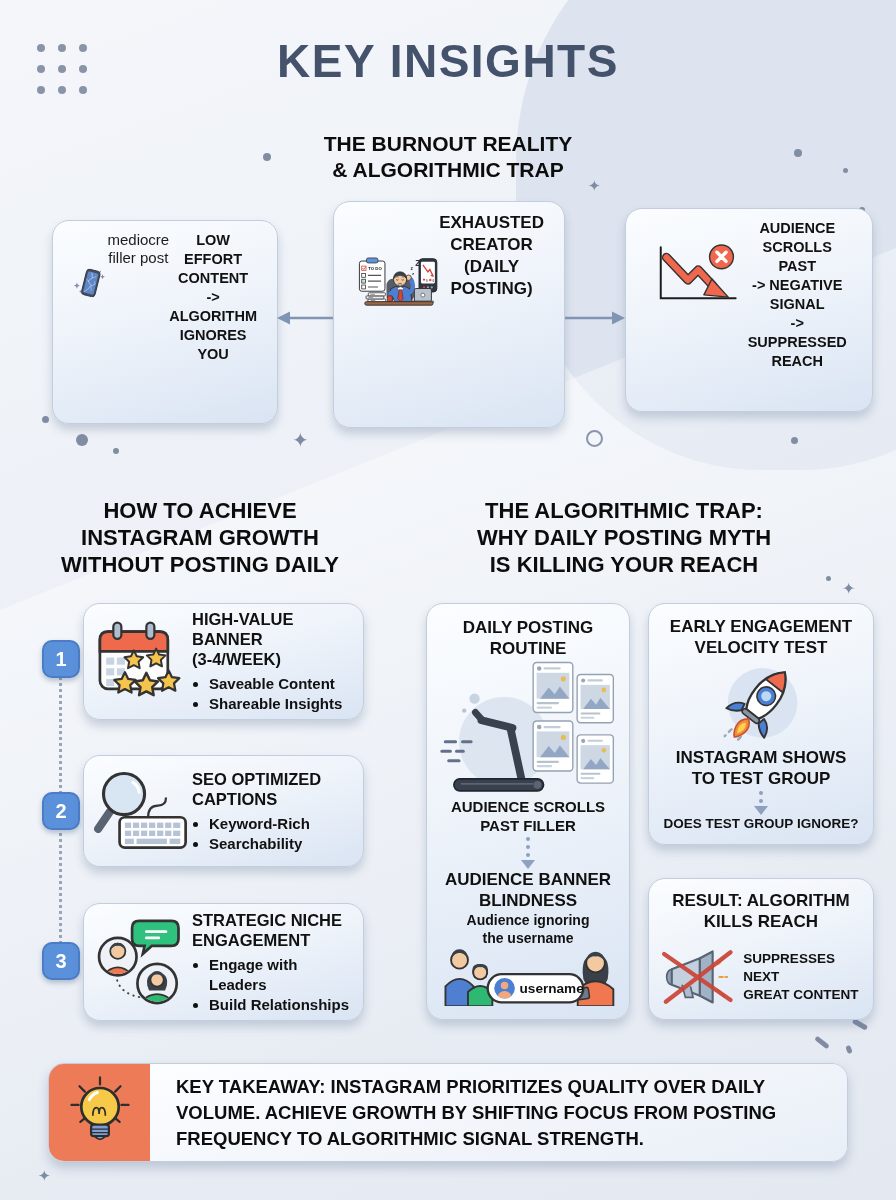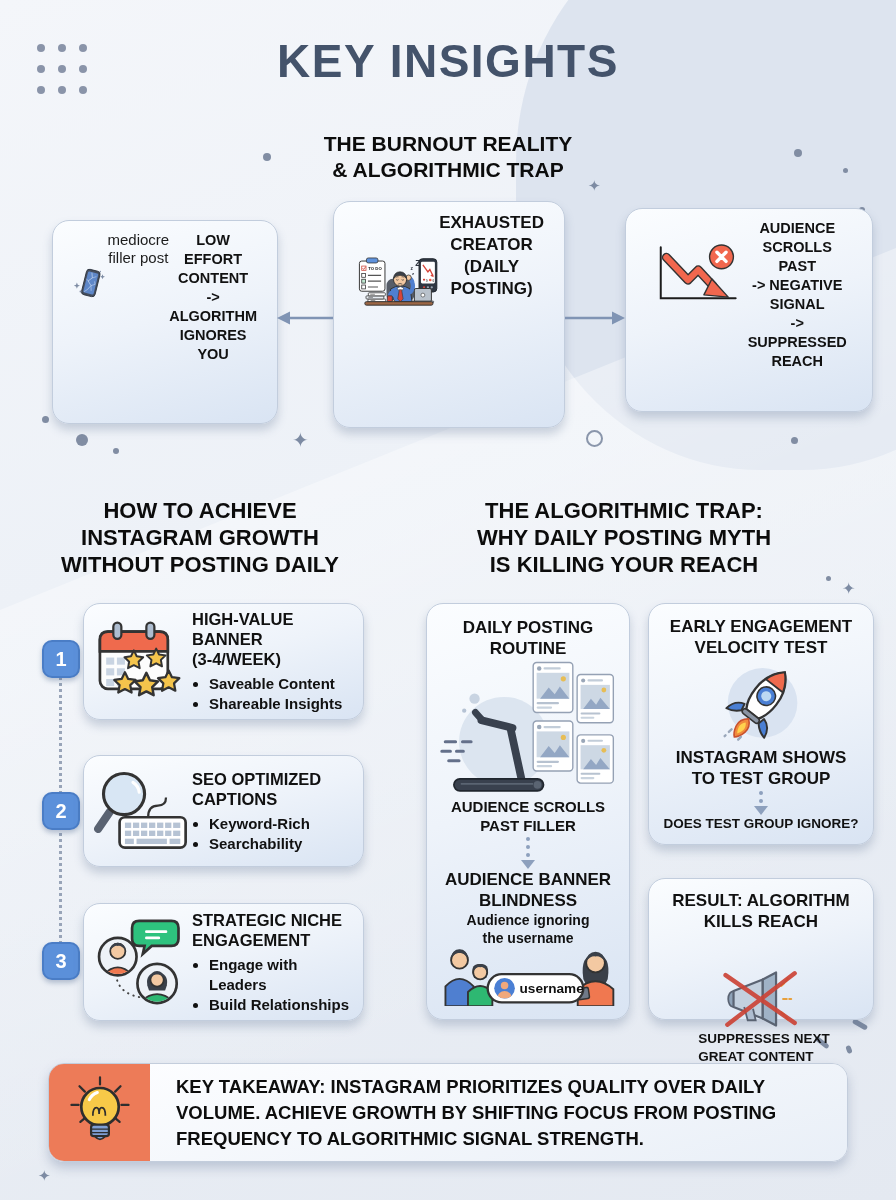--- a/index.html
+++ b/index.html
@@ -55,21 +55,21 @@
   .routine-card{padding:13px 10px;}
   .velocity-card{padding:12px 10px;}
   .result-card{padding:11px 10px;}
   .fc-title{font-size:17px;font-weight:800;line-height:21px;text-align:center;}
   .fc-label{font-size:15px;font-weight:800;line-height:19px;text-align:center;}
   .fc-sub{font-size:14px;font-weight:700;line-height:18px;text-align:center;}
   .fc-small{font-size:13.5px;font-weight:800;line-height:17px;text-align:left;}
   .dotarrow{display:flex;flex-direction:column;align-items:center;}
   .dotarrow i{width:4px;height:4px;border-radius:50%;background:#8da0bd;margin:2px 0;}
   .dotarrow .head{width:0;height:0;border-left:7px solid transparent;border-right:7px solid transparent;border-top:9px solid #8da0bd;margin-top:1px;}
-  .result-row{display:flex;align-items:center;width:100%;flex-direction:column;}
+  .result-row{display:flex;align-items:center;width:100%;}
   .result-row .fc-small{text-align:left;font-size:13.5px;line-height:18px;}
 
   
   .takeaway{position:absolute;left:48px;top:1063px;width:800px;height:99px;display:flex;
     border-radius:16px;border:1.5px solid #c3cddc;box-shadow:0 6px 11px rgba(90,110,145,.3);overflow:hidden;box-sizing:border-box;}
   .tk-icon{flex:0 0 101px;background:#ed7b58;display:flex;align-items:center;justify-content:center;}
   .tk-text{flex:1;background:linear-gradient(165deg,#fcfdff,#e9eff7);display:flex;align-items:center;
     padding:10px 26px 10px 26px;font-size:18.5px;font-weight:800;line-height:26px;color:#0d0d0d;}
 </style>
 </head>
@@ -509,21 +509,21 @@
       <div class="fc-title">TO TEST GROUP</div>
     </div>
     <div class="dotarrow">
         <i></i>
         <i></i>
         <span class="head"></span>
       </div>
     <div class="fc-small">DOES TEST GROUP IGNORE?</div>
   </div>
 
-  <div class="card flow result-card" style="left:648px;top:878px;width:226px;height:142px;gap:36px;">
+  <div class="card flow result-card" style="left:648px;top:878px;width:226px;height:142px;">
     <div>
       <div class="fc-title">RESULT: ALGORITHM</div>
       <div class="fc-title">KILLS REACH</div>
     </div>
     <div class="result-row">
       <svg width="86" height="62" viewBox="0 0 92 70">
         <ellipse cx="15" cy="35" rx="6" ry="9" fill="#8fa3b8" stroke="#5a6372" stroke-width="2"></ellipse>
         <path d="M15,26 L48,13 L48,57 L15,44 Z" fill="#c3d0de" stroke="#5a6372" stroke-width="2.5" stroke-linejoin="round"></path>
         <path d="M48,13 L63,5 L63,65 L48,57 Z" fill="#9fb2c6" stroke="#5a6372" stroke-width="2.5" stroke-linejoin="round"></path>
         <path d="M27,44 l4,15 l9,0 l-3,-13" fill="#aebdd0" stroke="#5a6372" stroke-width="2"></path>

